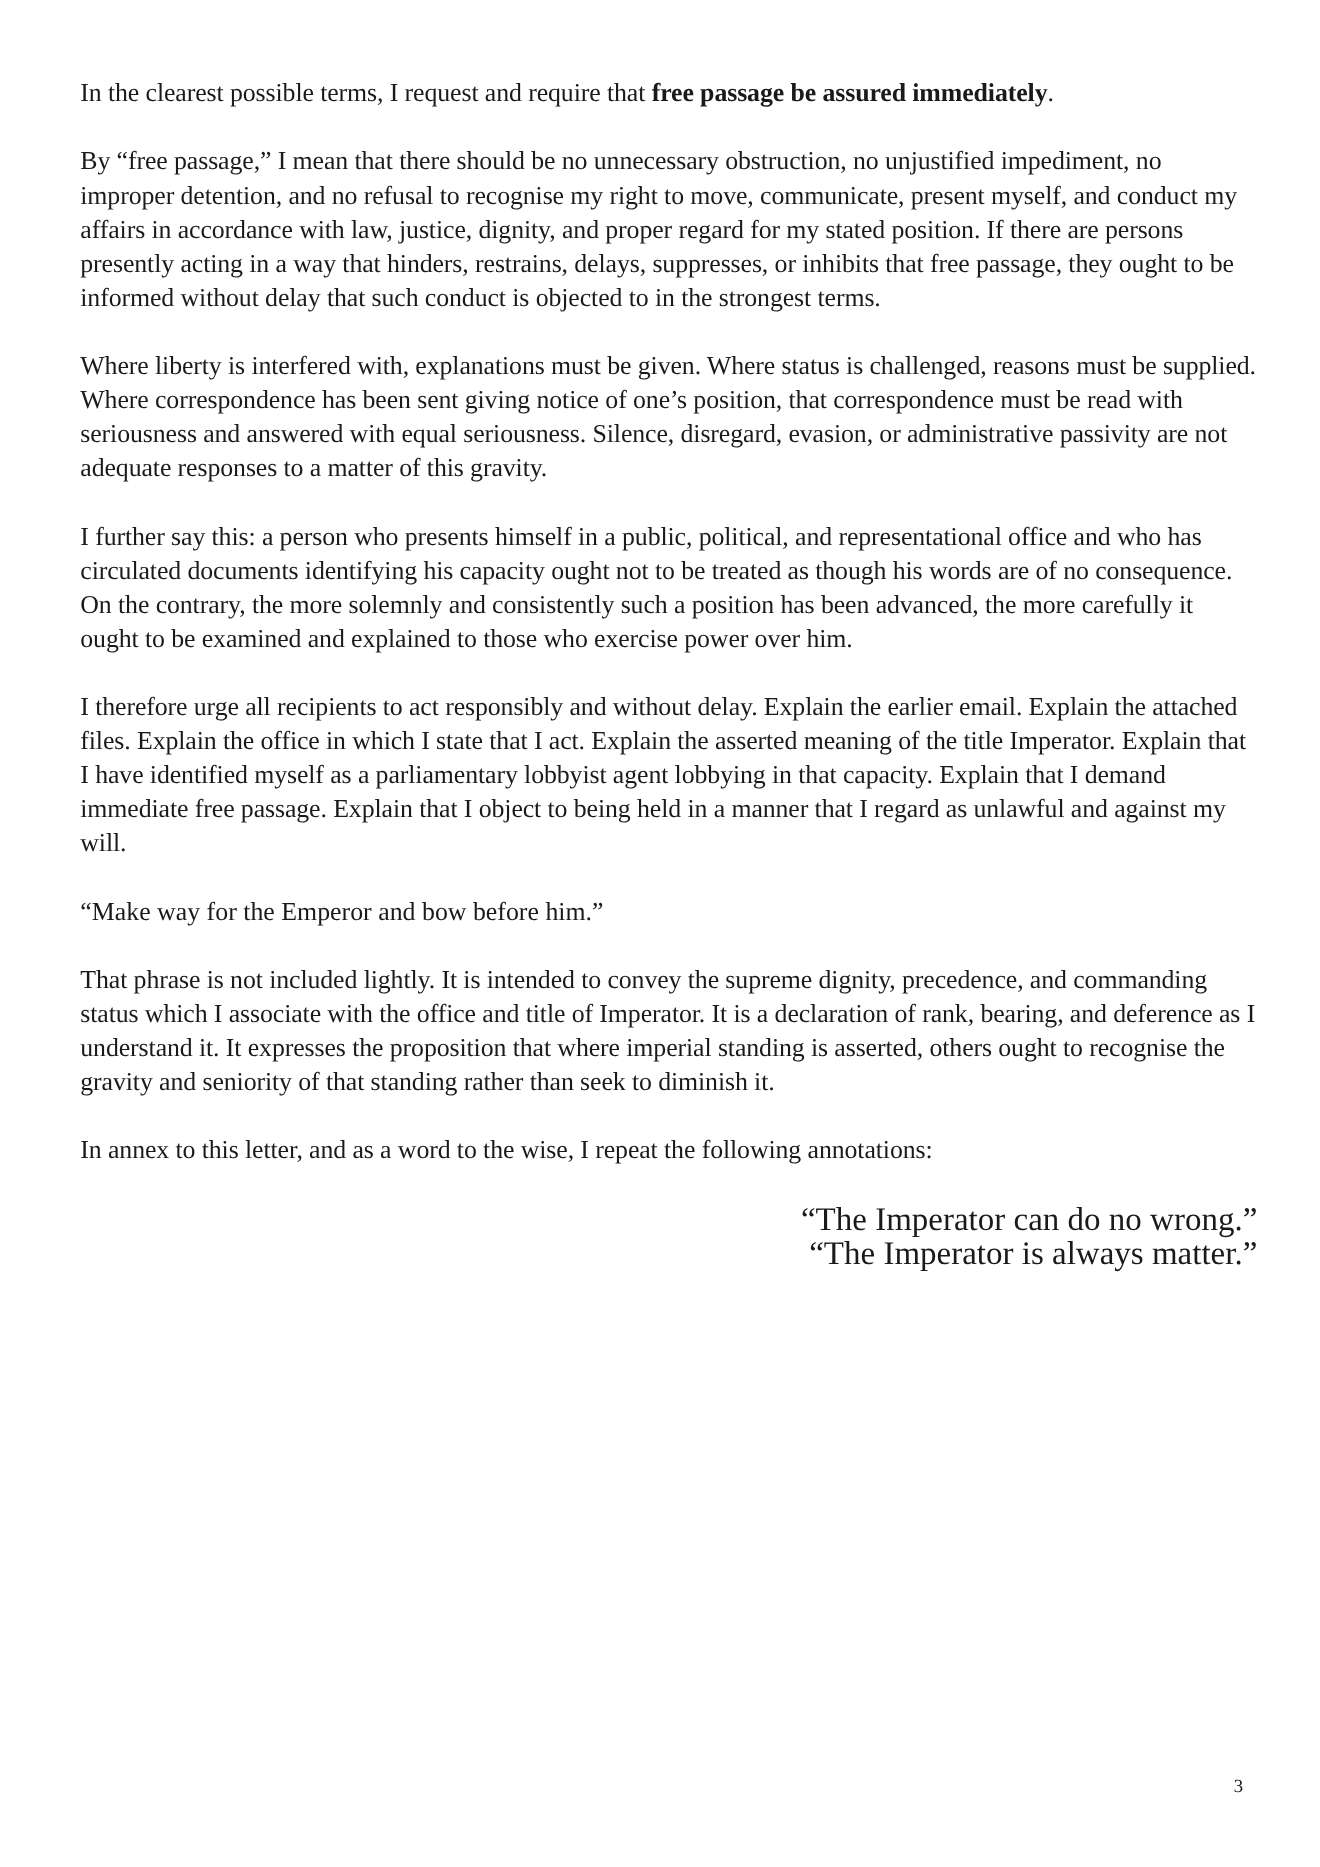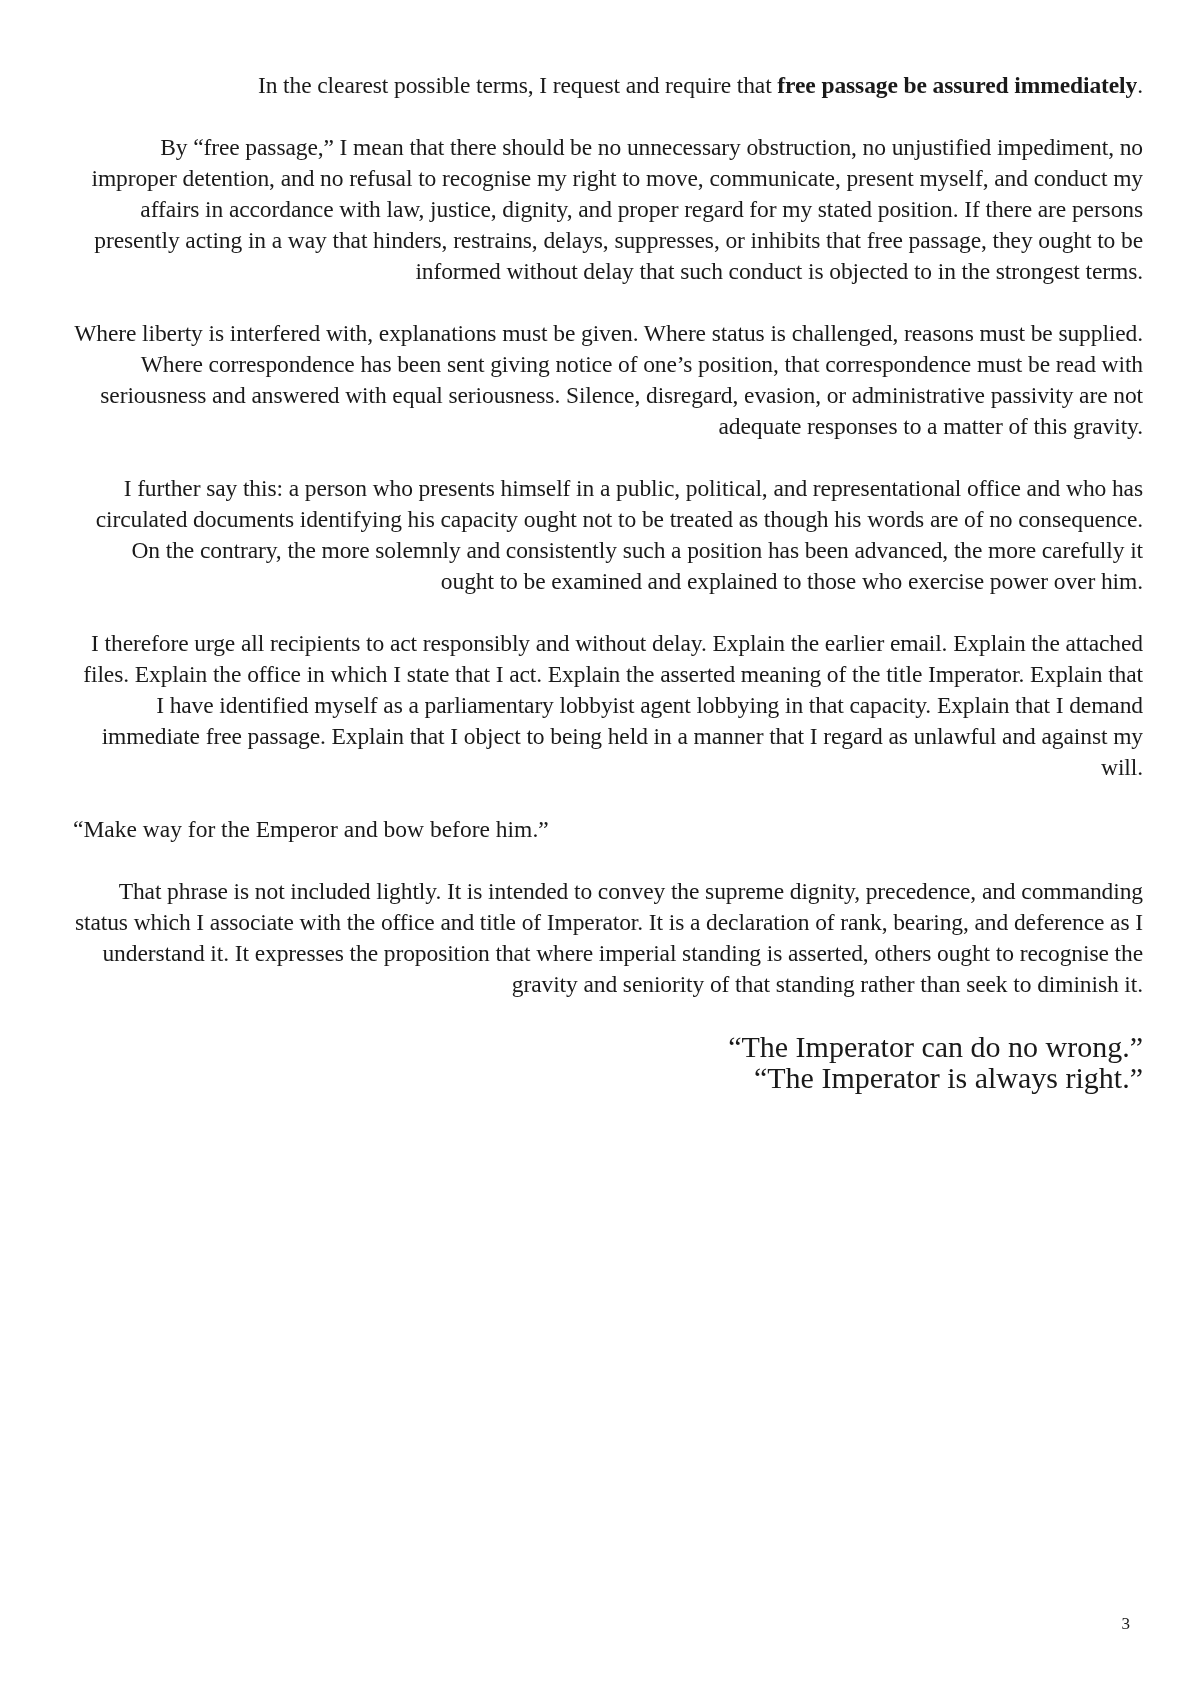--- a/index.html
+++ b/index.html
@@ -19,21 +19,20 @@
       position: absolute;
       left: 73px;
       top: 70px;
       width: 1070px;
     }
     .para {
       font-size: 23.5px;
       line-height: 31px;
       margin: 0 0 31px 0;
       letter-spacing: -0.1px;
-      text-align: right;
     }
     .para b, .bold-line {
       font-weight: bold;
     }
     .quote {
       font-size: 23.5px;
       line-height: 31px;
       font-weight: normal;
       margin: 0 0 31px 0;
     }
@@ -67,21 +66,22 @@
   <p class="para">I further say this: a person who presents himself in a public, political, and representational office and who has circulated documents identifying his capacity ought not to be treated as though his words are of no consequence. On the contrary, the more solemnly and consistently such a position has been advanced, the more carefully it ought to be examined and explained to those who exercise power over him.</p>
 
   <p class="para">I therefore urge all recipients to act responsibly and without delay. Explain the earlier email. Explain the attached files. Explain the office in which I state that I act. Explain the asserted meaning of the title Imperator. Explain that I have identified myself as a parliamentary lobbyist agent lobbying in that capacity. Explain that I demand immediate free passage. Explain that I object to being held in a manner that I regard as unlawful and against my will.</p>
 
 
 
   <p class="quote">“Make way for the Emperor and bow before him.”</p>
 
   <p class="para">That phrase is not included lightly. It is intended to convey the supreme dignity, precedence, and commanding status which I associate with the office and title of Imperator. It is a declaration of rank, bearing, and deference as I understand it. It expresses the proposition that where imperial standing is asserted, others ought to recognise the gravity and seniority of that standing rather than seek to diminish it.</p>
 
+  <p class="para">In annex to this letter, and as a word to the wise, I repeat the following annotations:</p>
 
   <div class="annotations">
     <div>“The Imperator can do no wrong.”</div>
-    <div>“The Imperator is always right.”</div>
+    <div>“The Imperator is always matter.”</div>
   </div>
 
 </div>
 
 <div class="page-number">3</div>
 
 </body></html>

